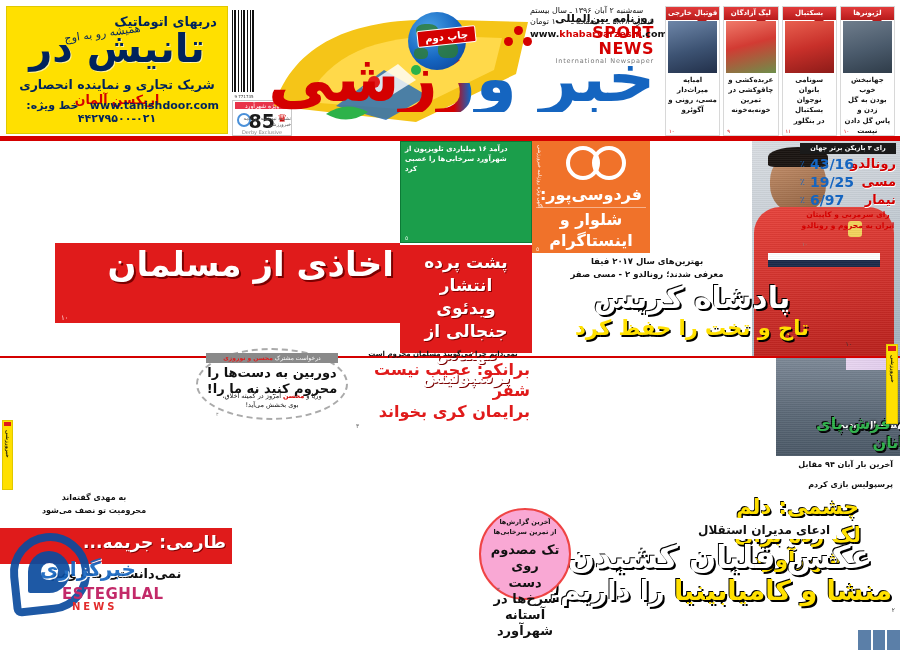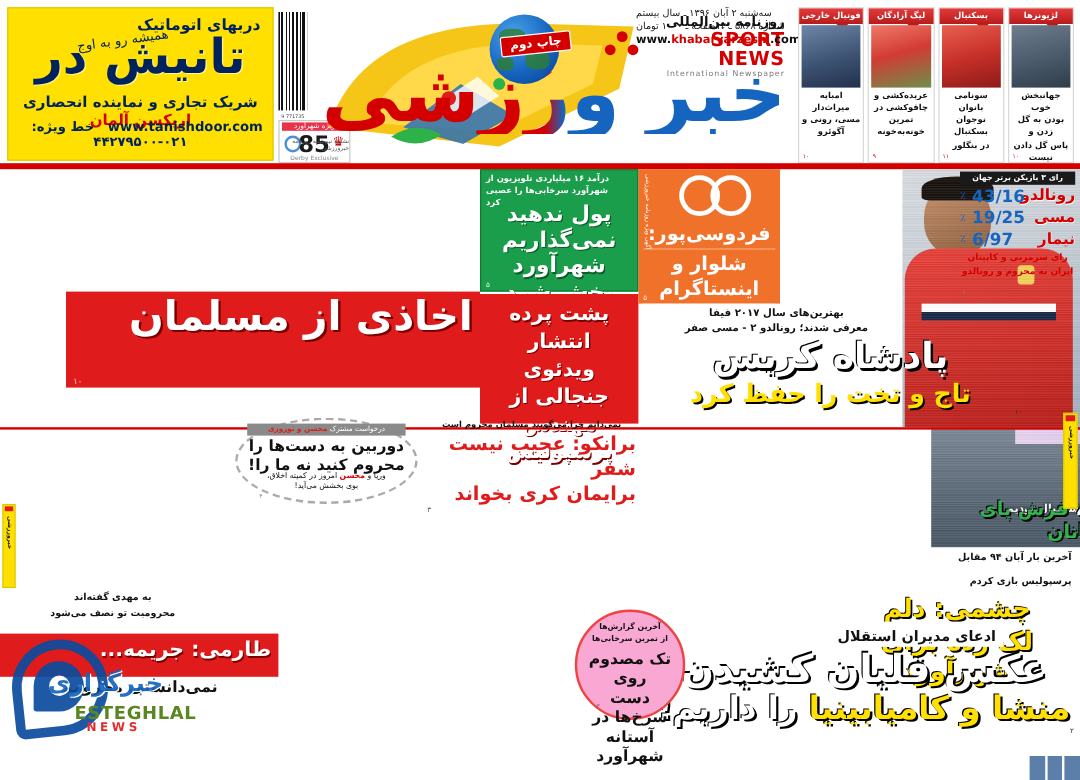--- a/index.html
+++ b/index.html
@@ -225,21 +225,21 @@
   #watermark { left:10px; top:533px; width:128px; height:104px; opacity:.92; }
   #watermark .wm-shield { position:absolute; left:0; top:0; width:80px; height:80px;
       border:8px solid #0b4b9e; border-radius:50% 50% 50% 10%; transform:rotate(-6deg); }
   #watermark .wm-pin { position:absolute; left:18px; top:18px; width:42px; height:42px;
       background:#0b4b9e; border-radius:50% 50% 50% 6%; }
   #watermark .wm-pin:after { content:""; position:absolute; left:13px; top:12px; width:17px;
       height:17px; background:#fff; border-radius:50%; }
   #watermark .wm-fa { position:absolute; left:30px; top:24px; font-size:20px; font-weight:bold;
       color:#1565c0; text-shadow:1px 1px 0 #fff; }
   #watermark .wm-en { position:absolute; left:52px; top:52px; font-size:15px; font-weight:bold;
-      color:#4d7c0f; letter-spacing:.5px; direction:ltr; }
+      color:#be185d; letter-spacing:.5px; direction:ltr; }
   #watermark .wm-en2 { position:absolute; left:62px; top:68px; font-size:10px; font-weight:bold;
       color:#e01b1b; letter-spacing:3px; direction:ltr; }
 
   
   #cheshmi { left:700px; top:452px; width:195px; }
   #cheshmi .ch-kick { font-size:8px; font-weight:bold; color:#111; text-align:right;
       background:#fff; display:inline-block; padding:0 2px; line-height:1.6; }
   #cheshmi .ch-main { font-size:21px; font-weight:bold; color:#FFE000; text-align:center;
       line-height:1.2; text-shadow:1.5px 1.5px 0 #000,-.8px -.8px 0 #000; margin-top:3px; }
 
@@ -408,26 +408,20 @@
   </div>
 
   <div class="abs" id="main-headline">
     <div class="mh-txt rtl">اخاذی از مسلمان</div>
     <div class="mh-pg">۱۰</div>
   </div>
 
   <div class="abs" id="green-box">
     <div class="gb-kicker rtl" style="white-space:pre-line">درآمد ۱۶ میلیاردی تلویزیون از
 شهرآورد سرخابی‌ها را عصبی کرد</div>
-    <div class="gb-main rtl">
-      <div>پول ندهید</div>
-      <div>نمی‌گذاریم</div>
-      <div>شهرآورد</div>
-      <div>پخش شود</div>
-    </div>
     <div class="gb-pg">۵</div>
   </div>
 
   <div class="abs" id="redside-box">
     <div class="rb-txt rtl">
       <div>پشت پرده انتشار</div>
       <div>ویدئوی جنجالی از</div>
       <div>مهندس پرسپولیس</div>
     </div>
   </div>

